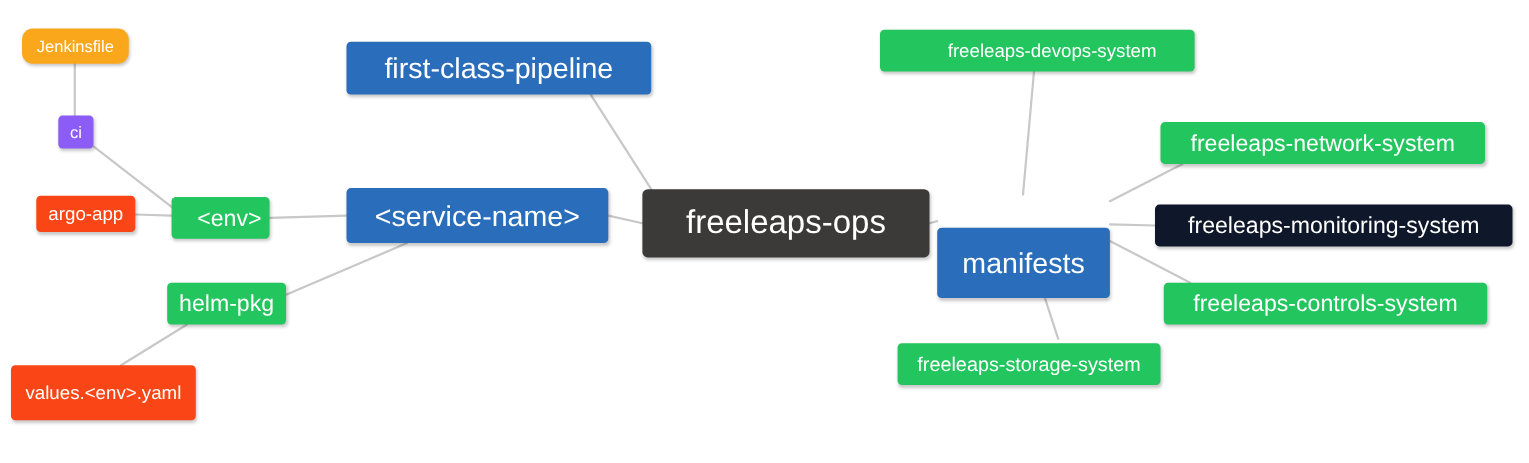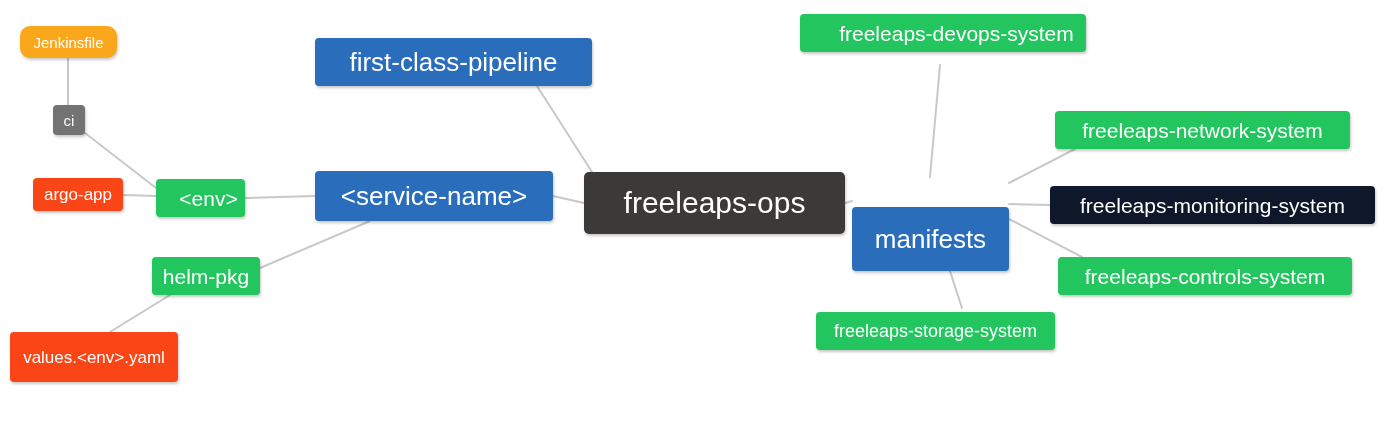--- a/index.html
+++ b/index.html
@@ -63,23 +63,23 @@
       <line x1="1009" y1="219" x2="1082" y2="257" stroke="#c8c8c8" stroke-width="2" stroke-linecap="round"></line>
       <line x1="935" y1="225" x2="962" y2="308" stroke="#c8c8c8" stroke-width="2" stroke-linecap="round"></line>
     </svg>
   <div id="node-layer">
       <div class="node n-root" style="left: 584px; top: 172px; width: 261px; height: 62px; background: rgb(60, 58, 56); font-size: 30px;">freeleaps-ops</div>
       <div class="node" style="left: 315px; top: 171px; width: 238px; height: 50px; background: rgb(42, 110, 187); font-size: 26px;">&lt;service-name&gt;</div>
       <div class="node" style="left: 852px; top: 177px; width: 157px; height: 64px; background: rgb(42, 110, 187); font-size: 26px; margin-top: 30px;">manifests</div>
       <div class="node" style="left: 315px; top: 38px; width: 277px; height: 48px; background: rgb(42, 110, 187); font-size: 26px;">first-class-pipeline</div>
       <div class="node" style="left: 156px; top: 179px; width: 89px; height: 38px; background: rgb(34, 197, 94); font-size: 21px; padding-left: 28px;">&lt;env&gt;</div>
       <div class="node" style="left: 152px; top: 257px; width: 108px; height: 38px; background: rgb(34, 197, 94); font-size: 21px;">helm-pkg</div>
-      <div class="node" style="left: 53px; top: 105px; width: 32px; height: 30px; background: #737373; font-size: 15px;">ci</div>
+      <div class="node" style="left: 53px; top: 105px; width: 32px; height: 30px; background: #8b5cf6; font-size: 15px;">ci</div>
       <div class="node" style="left: 20px; top: 26px; width: 97px; height: 32px; background: rgb(251, 167, 27); font-size: 15px; border-radius: 10px;">Jenkinsfile</div>
       <div class="node" style="left: 33px; top: 178px; width: 90px; height: 33px; background: rgb(250, 70, 22); font-size: 17px;">argo-app</div>
       <div class="node" style="left: 10px; top: 332px; width: 168px; height: 50px; background: rgb(250, 70, 22); font-size: 17px;">values.&lt;env&gt;.yaml</div>
-      <div class="node" style="left: 800px; top: 14px; width: 286px; height: 38px; background: rgb(34, 197, 94); font-size: 21px; padding-left: 39px;">freeleaps-devops-system</div>
+      <div class="node" style="left: 800px; top: 27px; width: 286px; height: 38px; background: rgb(34, 197, 94); font-size: 17px; padding-left: 39px;">freeleaps-devops-system</div>
       <div class="node" style="left: 1055px; top: 111px; width: 295px; height: 38px; background: rgb(34, 197, 94); font-size: 21px;">freeleaps-network-system</div>
       <div class="node" style="left: 1050px; top: 186px; width: 325px; height: 38px; background: #0f172a; font-size: 21px;">freeleaps-monitoring-system</div>
       <div class="node" style="left: 1058px; top: 257px; width: 294px; height: 38px; background: rgb(34, 197, 94); font-size: 21px;">freeleaps-controls-system</div>
       <div class="node" style="left: 816px; top: 312px; width: 239px; height: 38px; background: rgb(34, 197, 94); font-size: 18px;">freeleaps-storage-system</div>
     </div>
 </div>
 
 </body></html>

